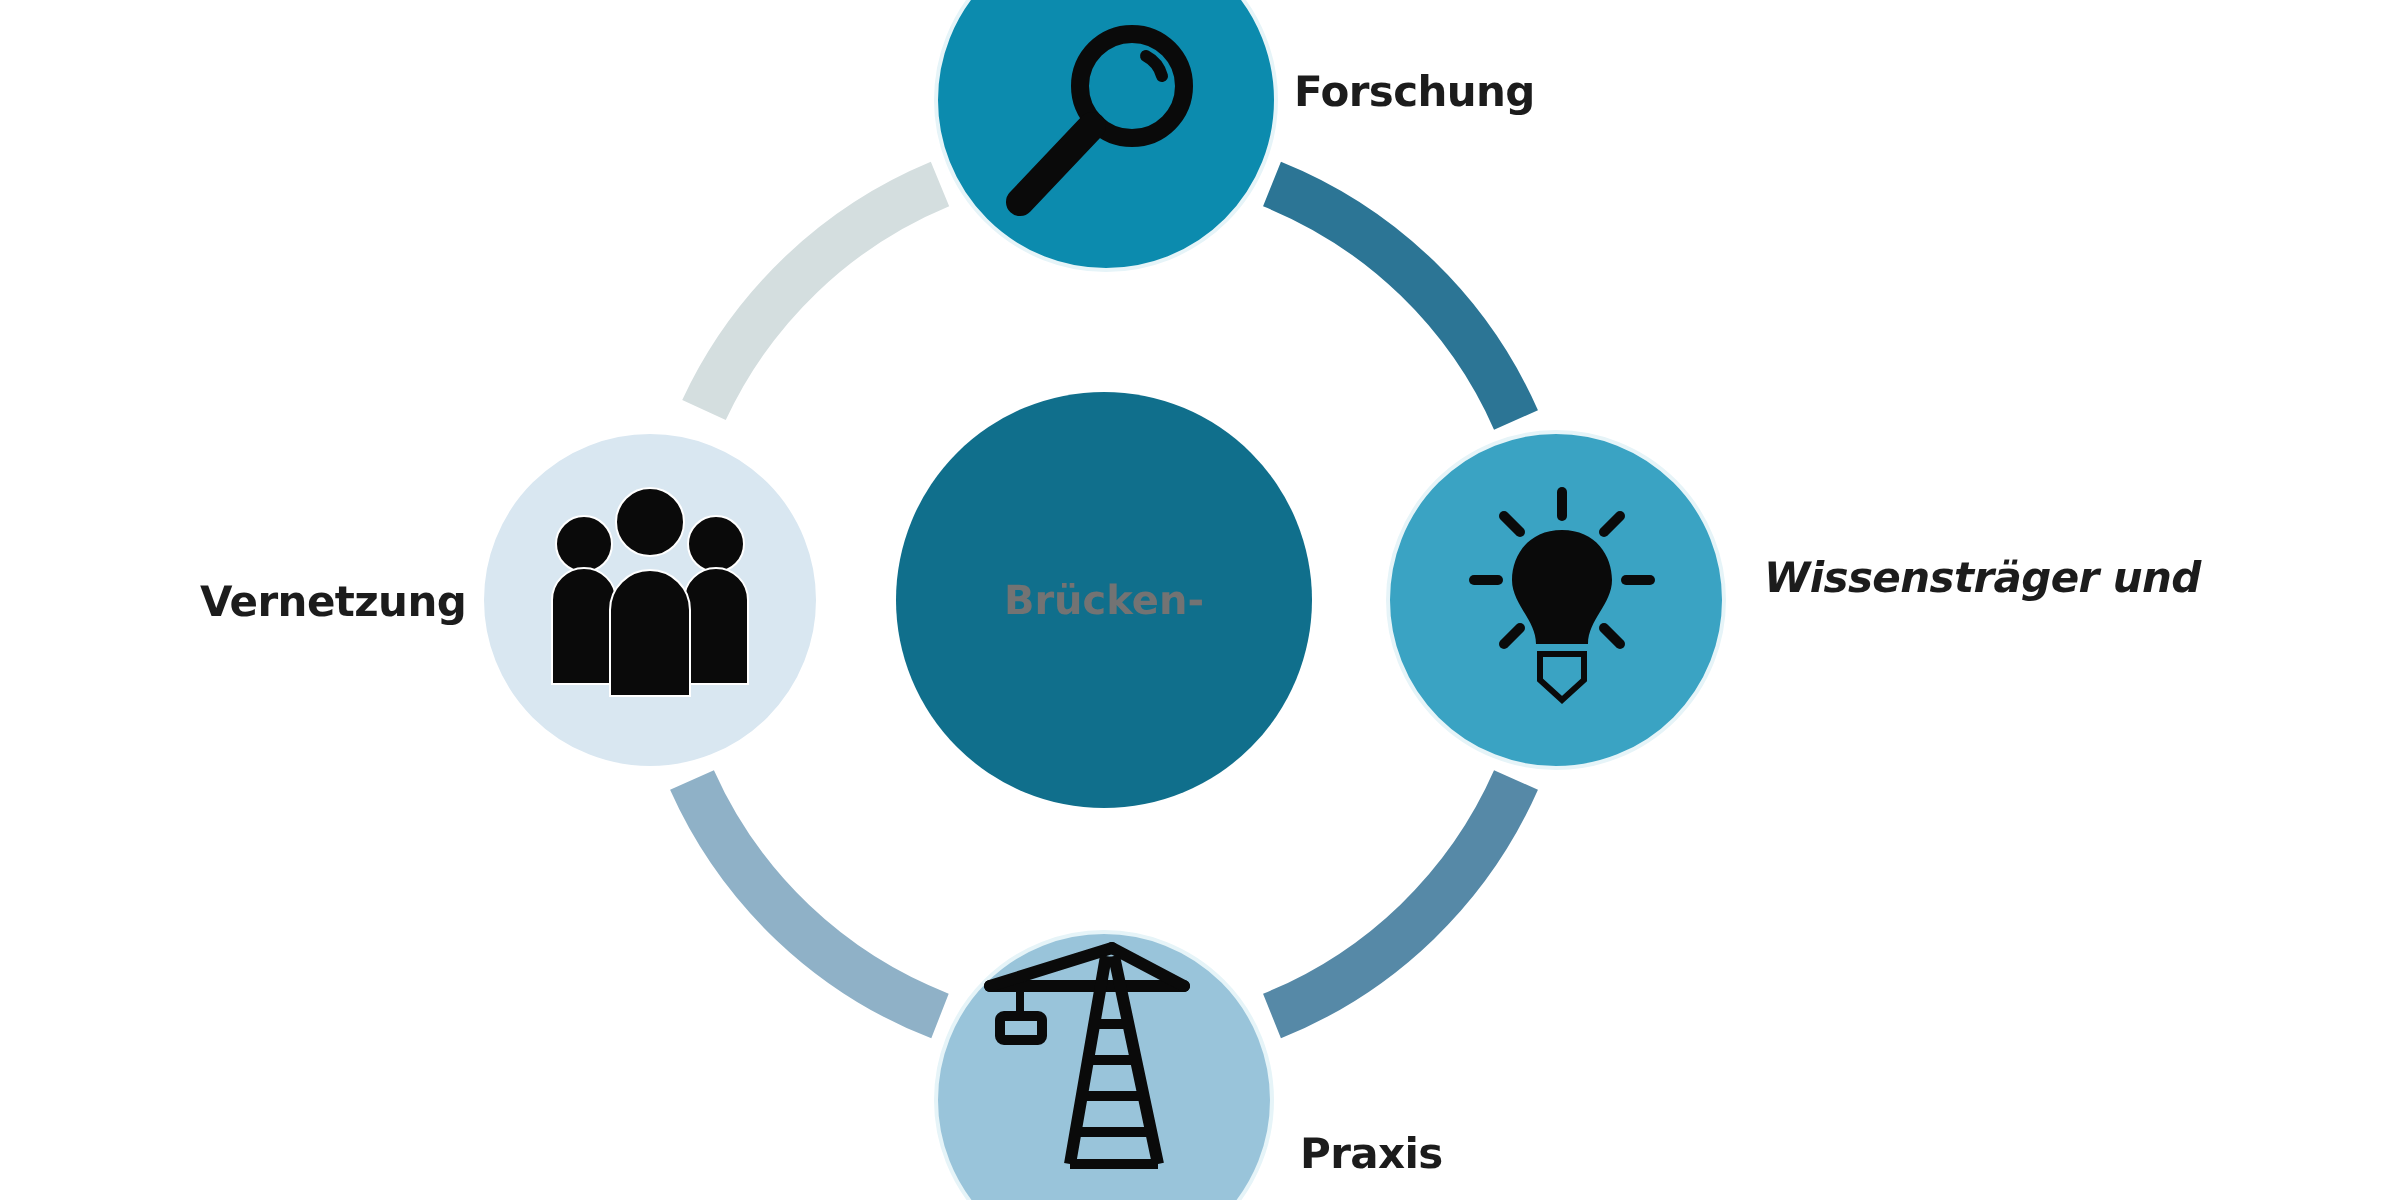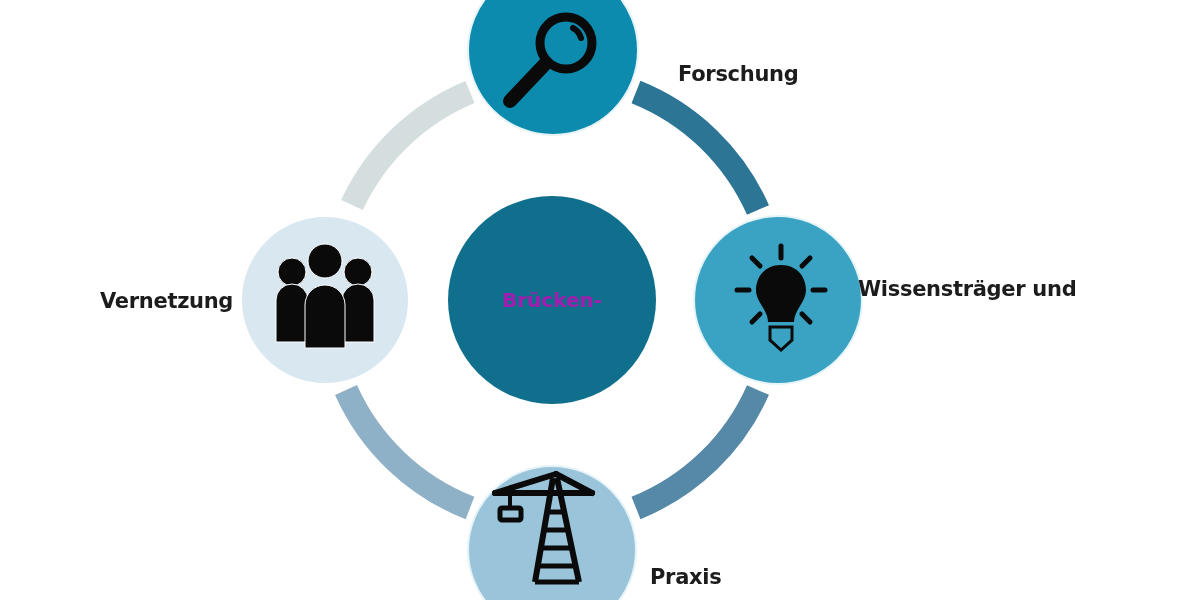--- a/index.html
+++ b/index.html
@@ -1,19 +1,19 @@
 <!DOCTYPE html>
 <html><head>
 <meta charset="utf-8">
 <style>
   html, body { margin:0; padding:0; background:#ffffff; }
   body { width:1200px; height:600px; position:relative; overflow:hidden; font-family:"DejaVu Sans", "Liberation Sans", sans-serif; }
   #diagram { position:absolute; left:0; top:0; width:1200px; height:600px; }
   .label { position:absolute; color:#1c1c1c; font-size:21px; font-weight:bold; line-height:30px; letter-spacing:-0.3px; }
-  .center-text { position:absolute; left:448px; top:196px; width:208px; height:208px; display:flex; align-items:center; justify-content:center; text-align:center; color:#a21caf; font-size:20px; font-weight:bold; line-height:31px; flex-direction:column; }
+  .center-text { position:absolute; left:448px; top:196px; width:208px; height:208px; display:flex; align-items:center; justify-content:center; text-align:center; color:#737373; font-size:20px; font-weight:bold; line-height:31px; flex-direction:column; }
   .center-text span { display:block; }
 </style>
 </head>
 <body>
 
 <svg id="diagram" viewBox="0 0 1200 600" xmlns="http://www.w3.org/2000/svg">
 
   <g fill="none" stroke-width="24">
     <path d="M 352 205 A 225 225 0 0 1 470 92" stroke="#d4dedf"></path>
     <path d="M 636 92 A 225 225 0 0 1 758 210" stroke="#2c7595"></path>
@@ -74,25 +74,25 @@
       <circle cx="325" cy="261" r="17"></circle>
       <path d="M 305 305 A 20 20 0 0 1 345 305 L 345 348 L 305 348 Z"></path>
     </g>
   </g>
 </svg>
 
 <div class="center-text">
   <span>Brücken-</span>
 </div>
 
-<div class="label" style="left:678px; top:31px;margin-top:28px;">
+<div class="label" style="left:647px; top:31px;">
   <span>Forschung</span>
 </div>
 
-<div class="label" style="left:858px; top:274px;">
+<div class="label" style="left:882px; top:274px;font-style:italic;">
   <div>Wissensträger und</div>
 </div>
 
 <div class="label" style="left:650px; top:562px;">
   <span>Praxis</span>
 </div>
 
 <div class="label" style="left:100px; top:286px;">
   <span>Vernetzung</span>
 </div>

